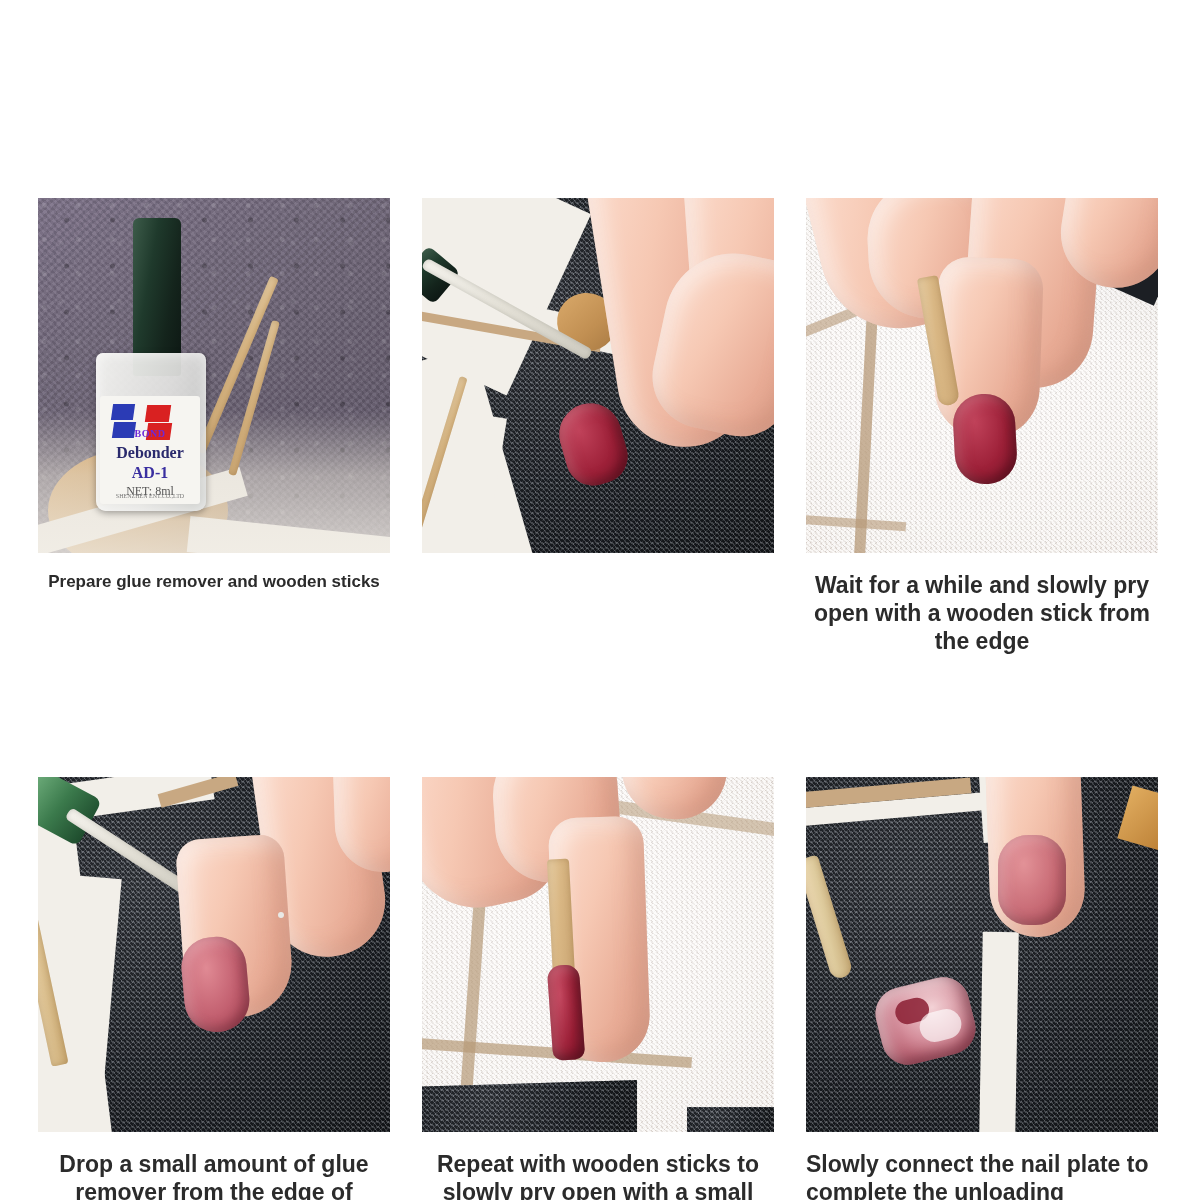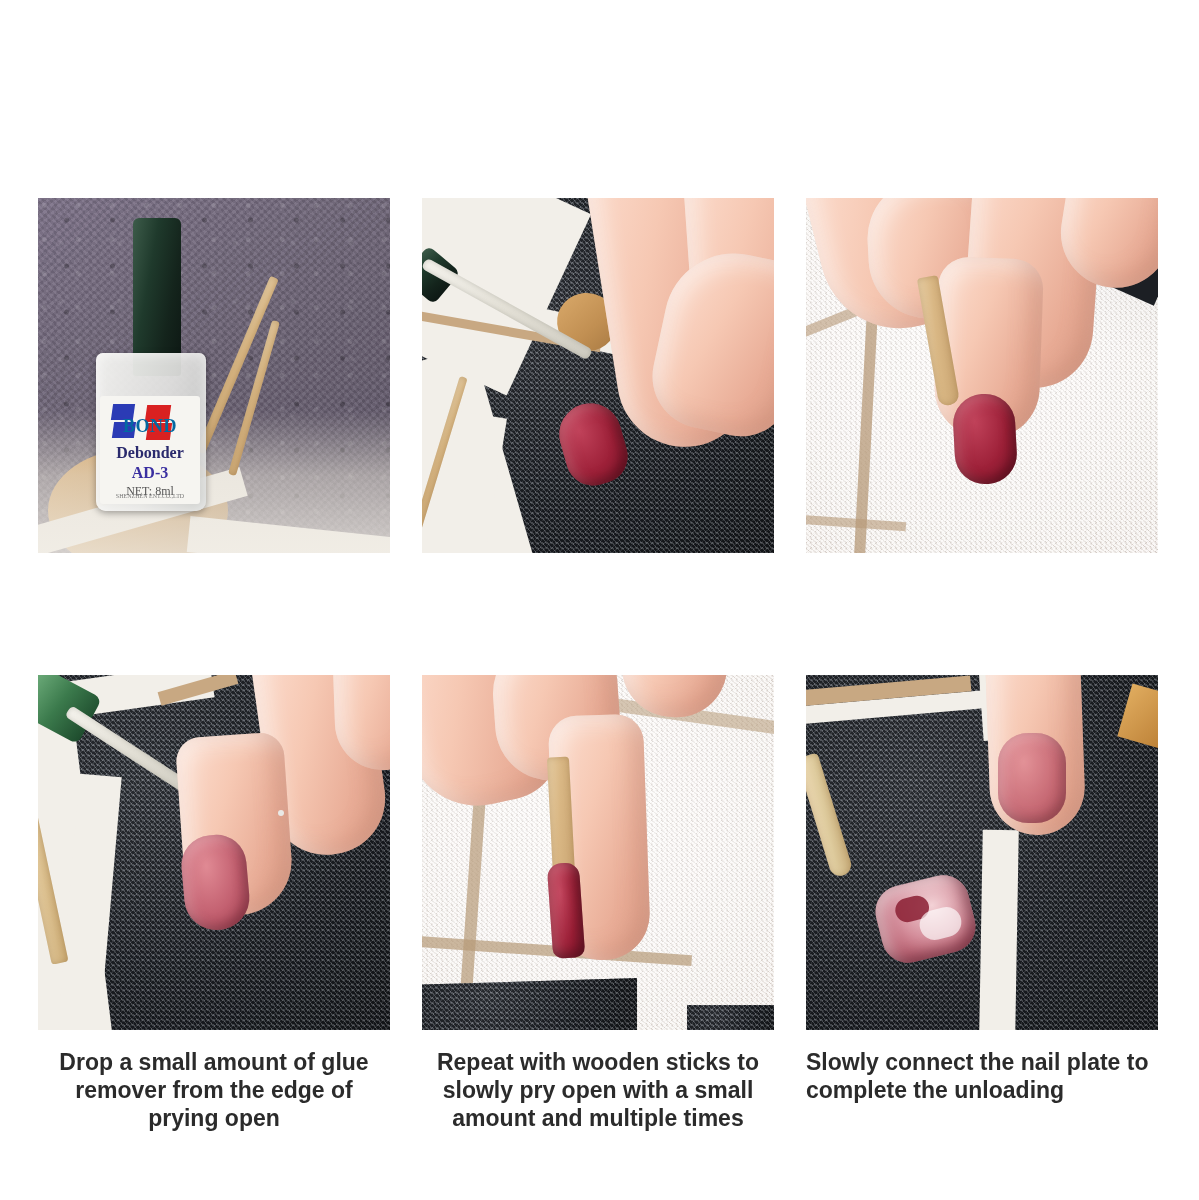--- a/index.html
+++ b/index.html
@@ -183,27 +183,28 @@
           <div class="stick" style="left:195px;top:72px;width:9px;height:190px;transform:rotate(23deg);border-radius:3px;"></div>
           <div class="stick" style="left:212px;top:120px;width:8px;height:160px;transform:rotate(16deg);border-radius:3px;"></div>
 
           <div class="bottle-cap" style="left:95px;top:20px;width:48px;height:158px;"></div>
           <div class="bottle-body" style="left:58px;top:155px;width:110px;height:158px;"></div>
           <div class="bottle-label" style="left:62px;top:198px;width:100px;height:108px;">
             <div class="lbl-sq" style="left:12px;top:8px;width:22px;height:16px;background:#2b3bb5;transform:skewX(-8deg);"></div>
             <div class="lbl-sq" style="left:46px;top:9px;width:24px;height:17px;background:#d92121;transform:skewX(-8deg);"></div>
             <div class="lbl-sq" style="left:13px;top:26px;width:22px;height:16px;background:#2b3bb5;transform:skewX(-8deg);"></div>
             <div class="lbl-sq" style="left:47px;top:27px;width:24px;height:17px;background:#d92121;transform:skewX(-8deg);"></div>
-            <div class="lbl-text" style="top:20px;font-size:18px;font-weight:700;color:#0369a1;letter-spacing:.5px;">BOND</div>
+            <div class="lbl-text" style="top:32px;font-size:10px;font-weight:700;color:#6d28d9;letter-spacing:.5px;">BOND</div>
             <div class="lbl-text" style="top:48px;font-size:16px;font-weight:700;color:#2a2a6d;">Debonder</div>
-            <div class="lbl-text" style="top:68px;font-size:16px;font-weight:700;color:#3a2fa0;">AD-3</div>
+            <div class="lbl-text" style="top:68px;font-size:16px;font-weight:700;color:#3a2fa0;">AD-1</div>
             <div class="lbl-text" style="top:88px;font-size:12px;color:#555;">NET: 8ml</div>
             <div class="lbl-text" style="top:97px;font-size:6px;color:#777;">SHENZHEN ENT.CO.,LTD</div>
           </div>
         </div>
+        <div class="caption small">Prepare glue remover and wooden sticks</div>
       </div>
 
       <div class="cell">
         <div class="photo">
           <div class="layer tex-dark"></div>
           <div class="stripe-white" style="left:-40px;top:-30px;width:175px;height:200px;transform:rotate(25deg);"></div>
           <div class="stripe-white" style="left:-60px;top:100px;width:260px;height:30px;transform:rotate(12deg);"></div>
           <div class="stripe-tan" style="left:-20px;top:128px;width:200px;height:9px;transform:rotate(10deg);"></div>
           <div class="wood-board" style="left:135px;top:95px;width:60px;height:58px;transform:rotate(18deg);"></div>
           <div class="stripe-white" style="left:-35px;top:160px;width:120px;height:230px;transform:rotate(-16deg);"></div>
@@ -231,20 +232,21 @@
 
           <div class="finger" style="left:10px;top:-60px;width:165px;height:190px;border-radius:0 0 60px 80px;transform:rotate(-14deg);"></div>
           <div class="finger" style="left:62px;top:-20px;width:135px;height:140px;border-radius:60px 52px 60px 60px;transform:rotate(-3deg);"></div>
           <div class="finger" style="left:162px;top:-70px;width:130px;height:260px;border-radius:0 0 60px 60px;transform:rotate(4deg);"></div>
           <div class="finger" style="left:258px;top:-60px;width:110px;height:150px;border-radius:0 0 55px 55px;transform:rotate(9deg);"></div>
           <div class="finger" style="left:130px;top:60px;width:105px;height:180px;border-radius:30px 30px 50px 50px;transform:rotate(2deg);"></div>
 
           <div class="stick" style="left:122px;top:78px;width:21px;height:130px;transform:rotate(-10deg);border-radius:4px 4px 10px 10px;"></div>
           <div class="nail-red" style="left:148px;top:196px;width:62px;height:90px;border-radius:30px 30px 30px 30px;transform:rotate(-3deg);"></div>
         </div>
+        <div class="caption">Wait for a while and slowly pry open with a wooden stick from the edge</div>
       </div>
     </div>
 
     <div class="row row-2">
 
       <div class="cell">
         <div class="photo">
           <div class="layer tex-dark"></div>
           <div class="stripe-white" style="left:-20px;top:0px;width:195px;height:36px;transform:rotate(-8deg);"></div>
           <div class="stripe-tan" style="left:120px;top:6px;width:80px;height:14px;transform:rotate(-16deg);"></div>

